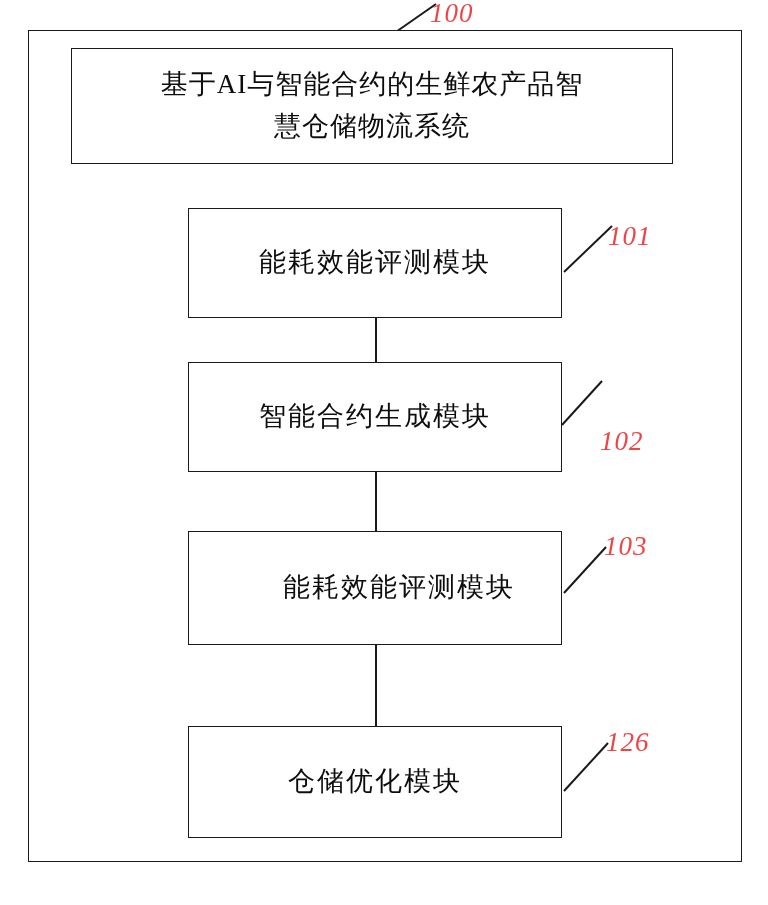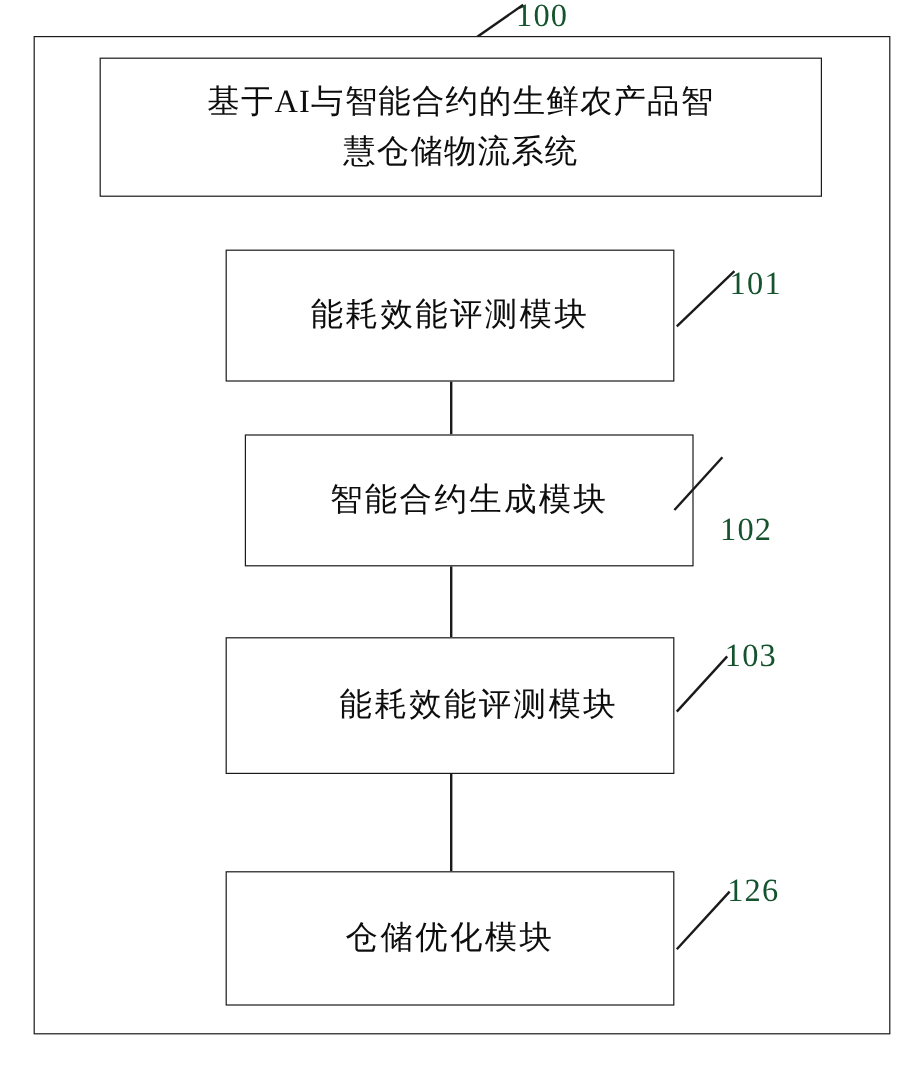--- a/index.html
+++ b/index.html
@@ -48,42 +48,42 @@
     font-size: 27px;
     line-height: 1.48;
     letter-spacing: 1.5px;
     color: #0d0d0d;
     padding: 0 10px;
     white-space: pre-line;
   }
 
   
   .title-box {
-    left: 83px;
+    left: 71px;
     top: 48px;
     width: 602px;
     height: 116px;
   }
   .title-box .node-label {
     font-size: 27px;
     line-height: 1.55;
     letter-spacing: 1px;
   }
 
   
   .module-box {
     left: 188px;
     width: 374px;
   }
   .module-box .node-label {
     font-size: 27px;
     letter-spacing: 2px;
   }
   .mod-101 { top: 208px;  height: 110px; }
-  .mod-102 { top: 362px;  height: 110px; margin-left: 16px; }
+  .mod-102 { top: 362px;  height: 110px; }
   .mod-103 { top: 531px;  height: 114px; padding-left: 48px; }
   .mod-104 { top: 726px;  height: 112px; }
 
   
   .connector {
     position: absolute;
     left: 375px;
     width: 2px;
     background: #1a1a1a;
   }
@@ -102,23 +102,24 @@
     stroke-width: 2;
     stroke-linecap: butt;
   }
 
   
   .ref-num {
     position: absolute;
     font-family: "Liberation Serif", "DejaVu Serif", serif;
     font-size: 27px;
     letter-spacing: 1px;
-    color: #14532d;
+    color: #ef4444;
     line-height: 1;
     white-space: nowrap;
+    font-style: italic;
   }
   .ref-100 { left: 430px; top: 0px; }
   .ref-101 { left: 608px; top: 212px; margin-top: 11px; }
   .ref-102 { left: 600px; top: 387px; margin-top: 41px; }
   .ref-103 { left: 604px; top: 533px; }
   .ref-104 { left: 606px; top: 729px; }
 </style>
 </head>
 <body>
 

